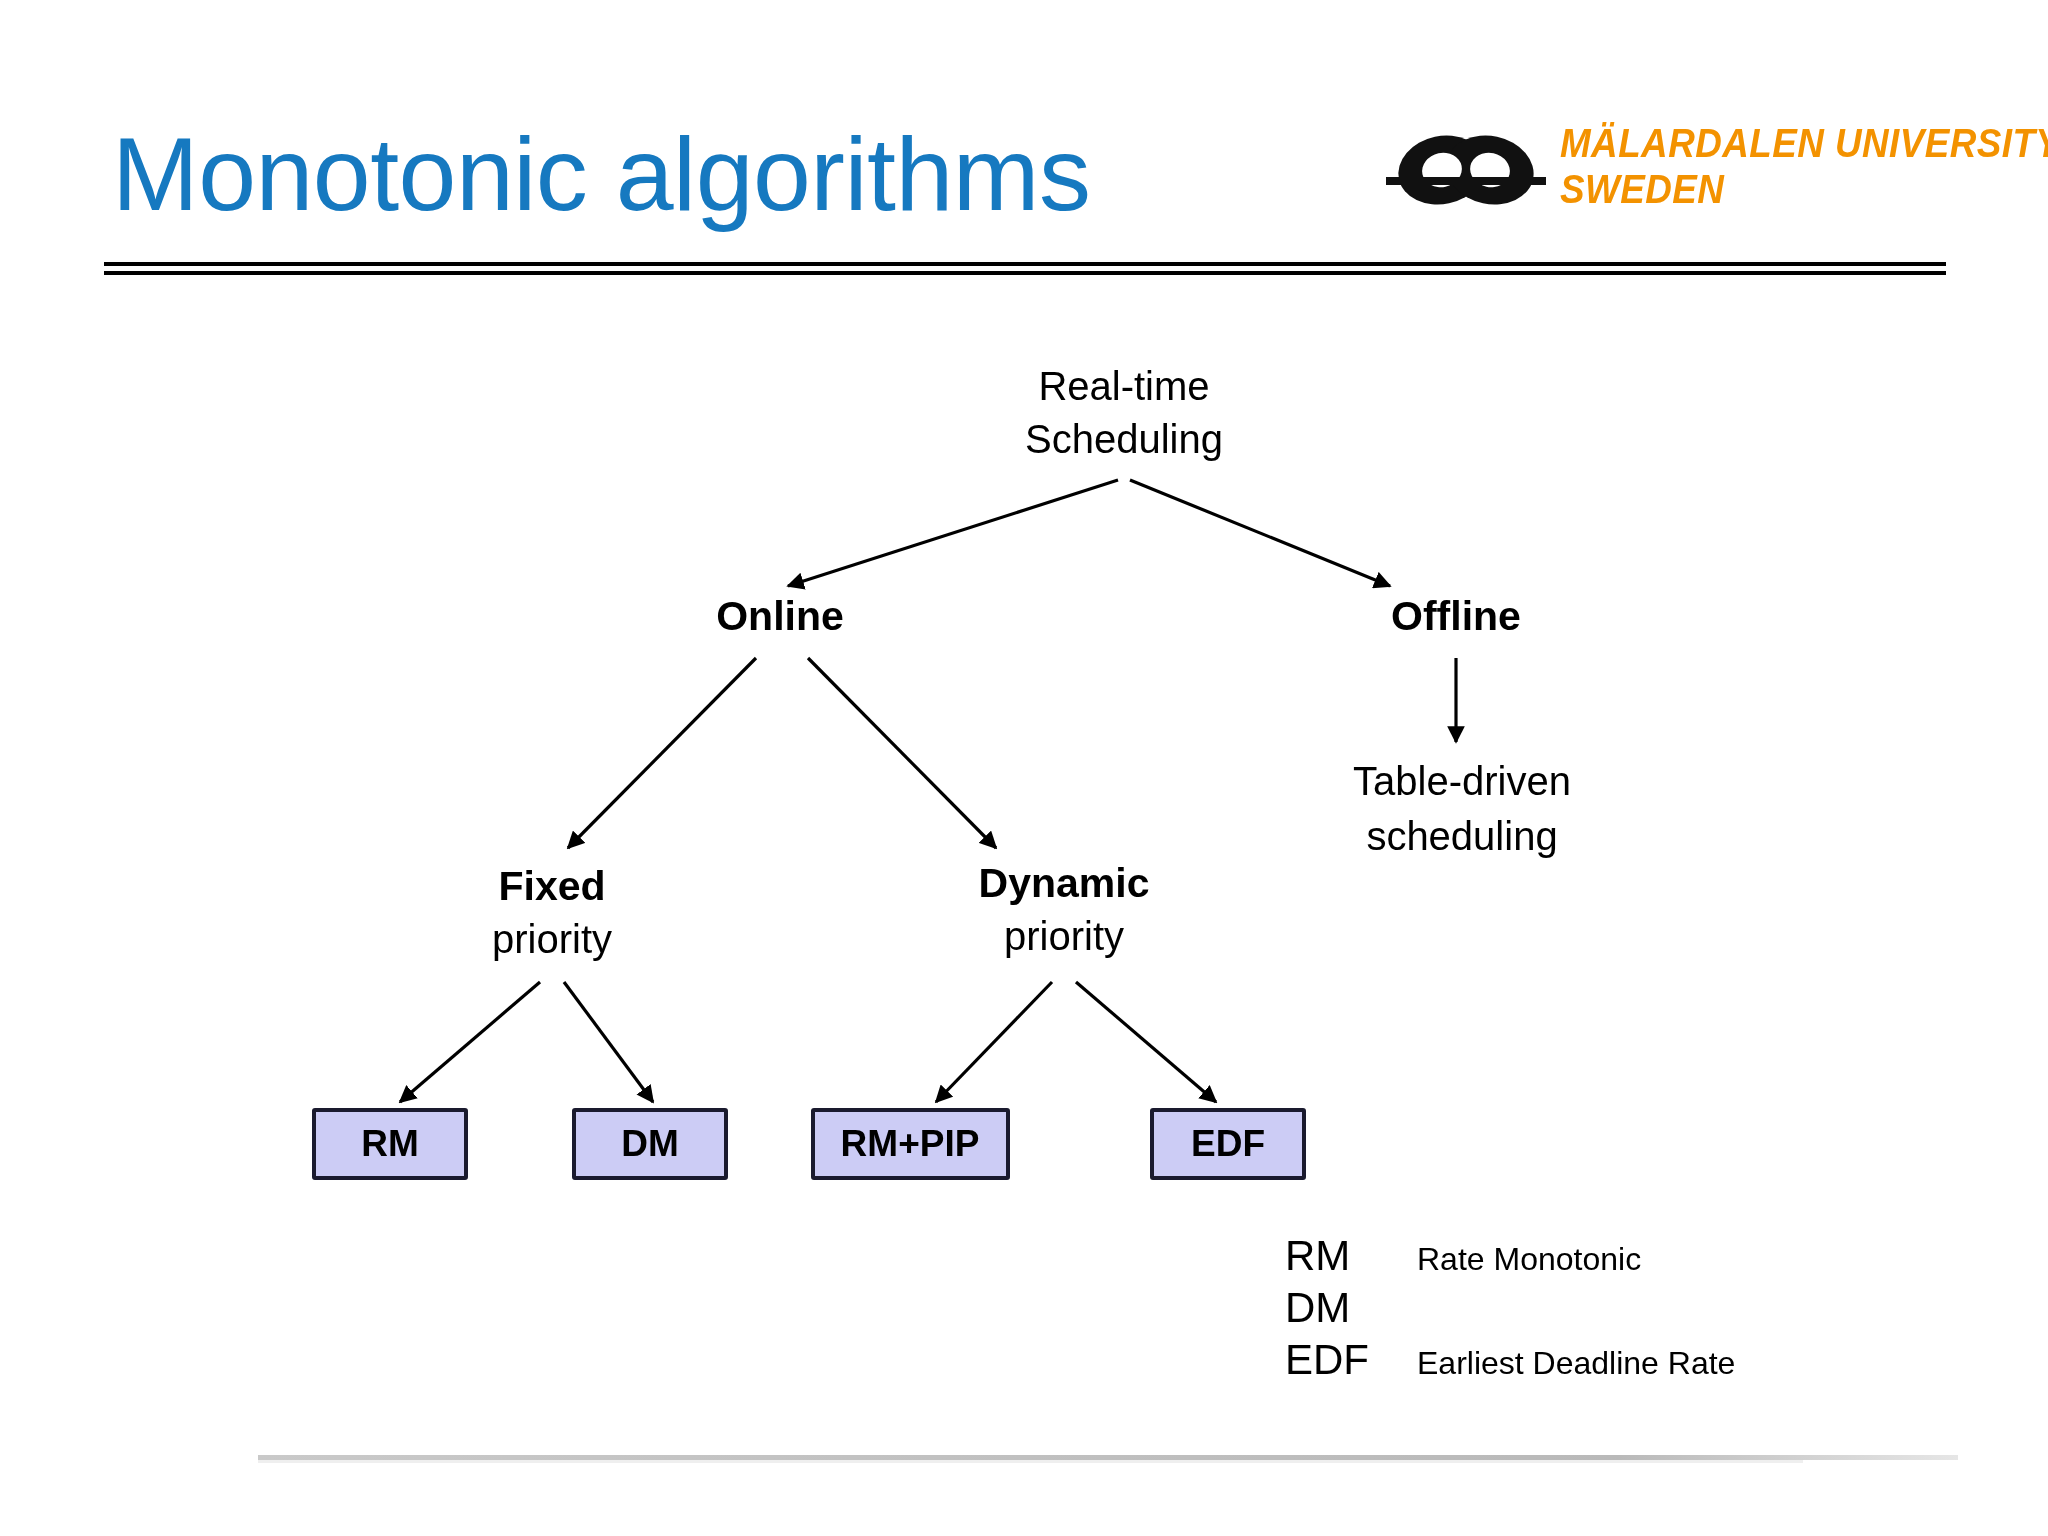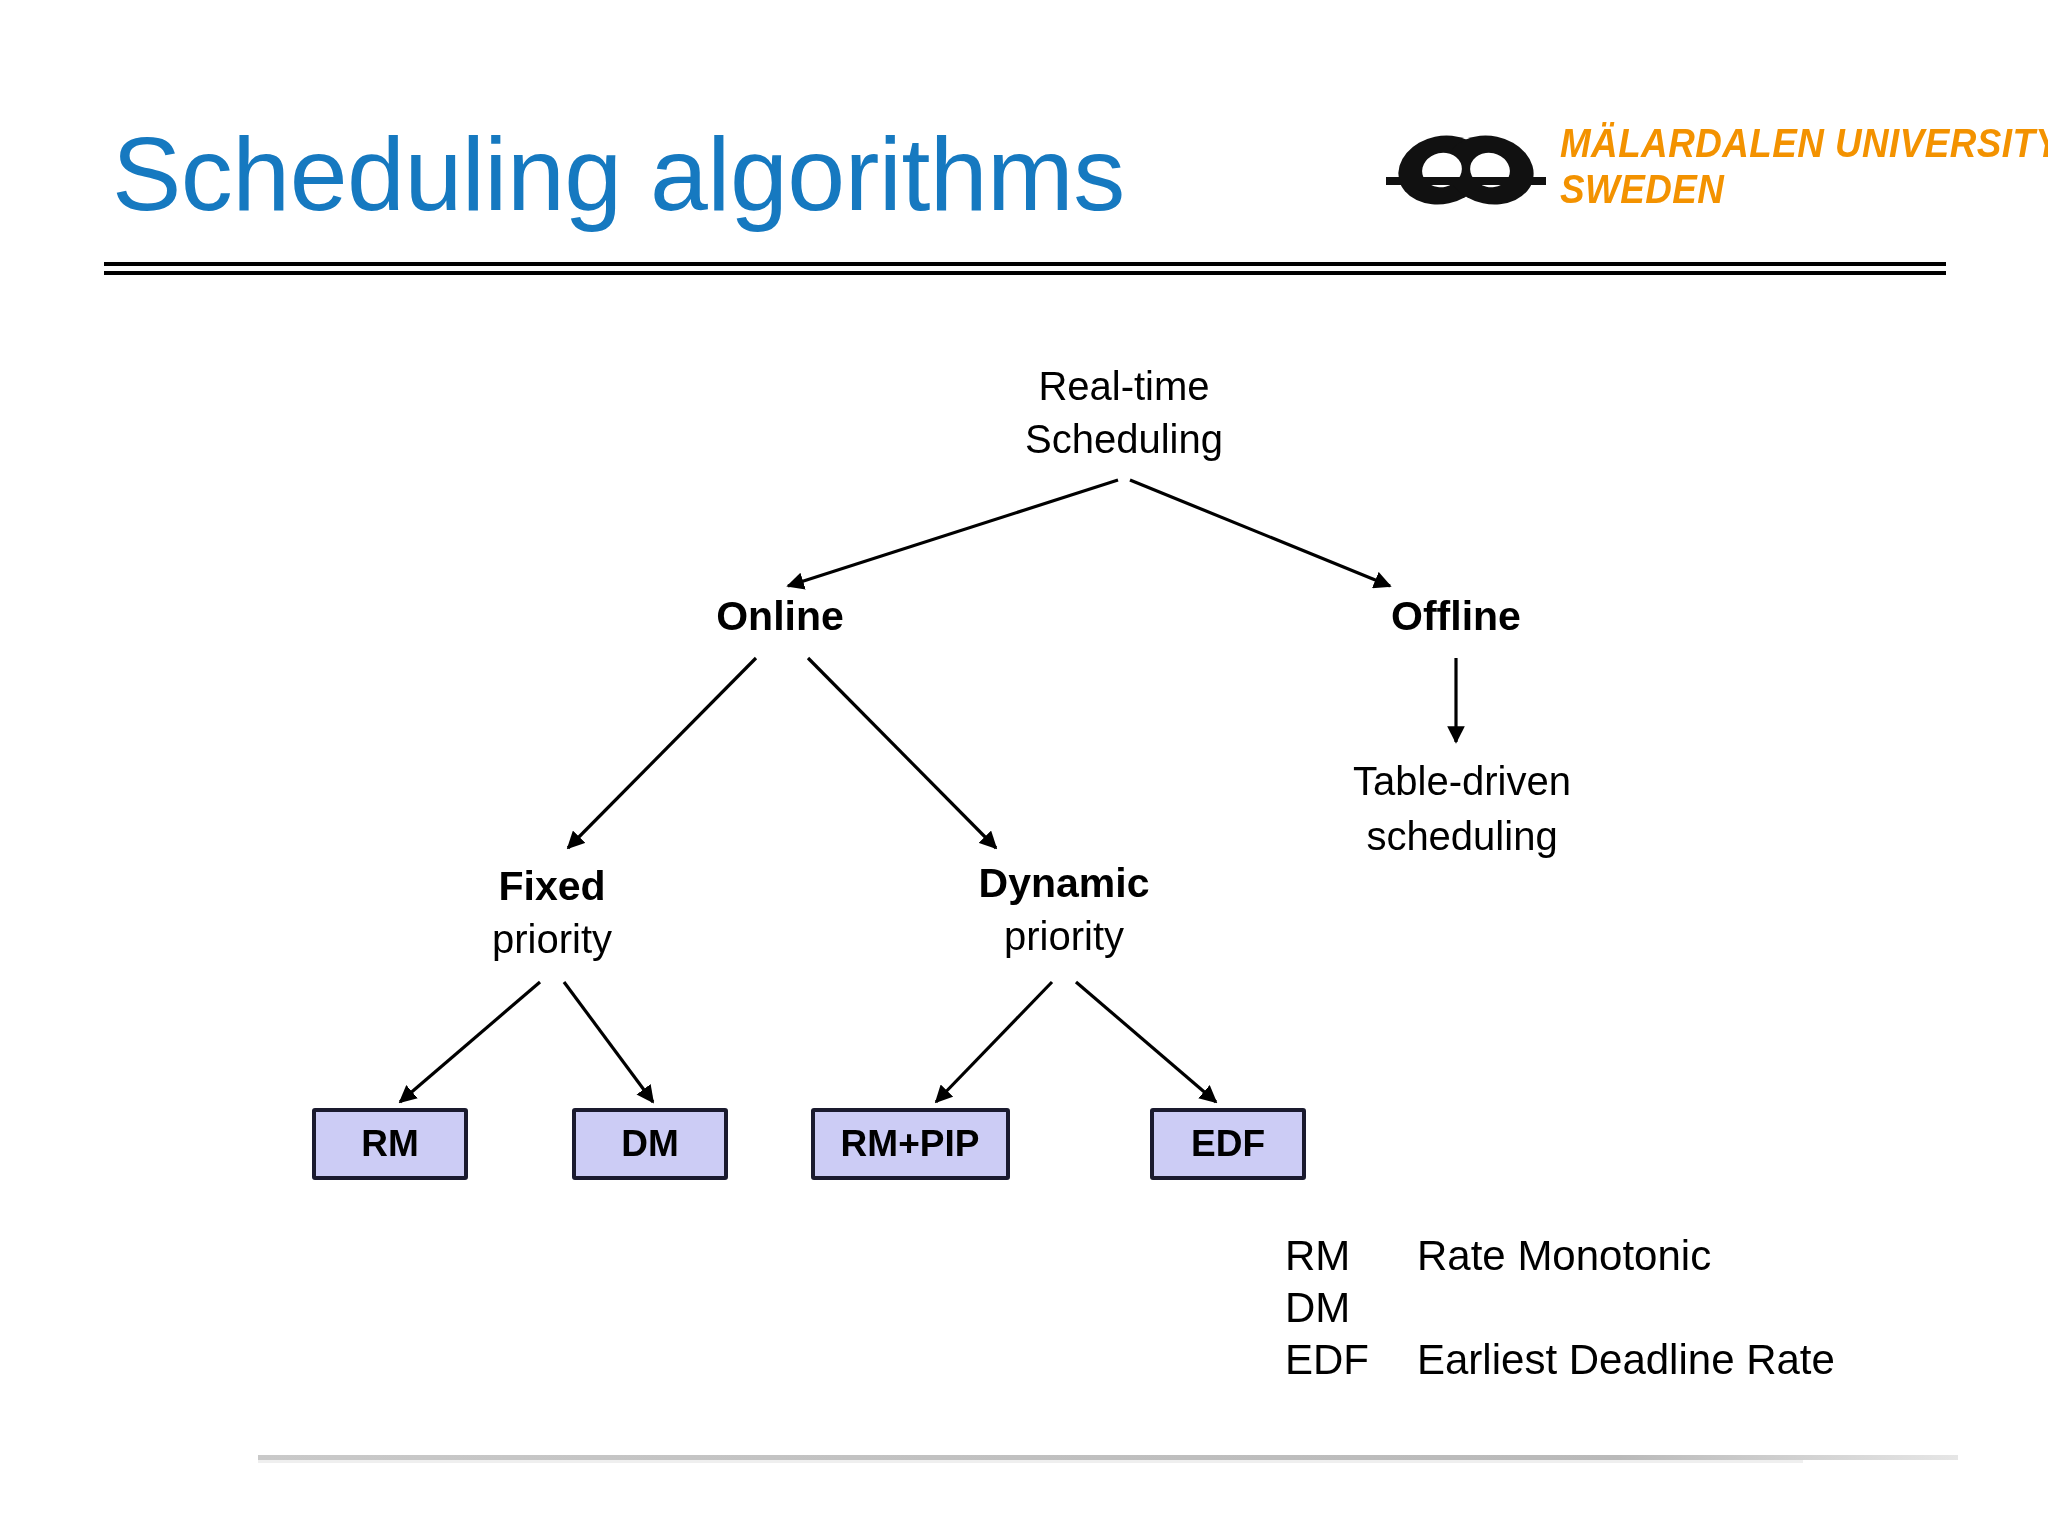--- a/index.html
+++ b/index.html
@@ -148,21 +148,21 @@
     height: 52px;
   }
   #legend .legend-abbr {
     width: 132px;
     font-size: 42px;
     font-family: "Liberation Sans", sans-serif;
     color: #000000;
     white-space: nowrap;
   }
   #legend .legend-desc {
-    font-size: 42px;
+    font-size: 32px;
     font-family: "Liberation Sans", sans-serif;
     color: #000000;
     white-space: nowrap;
   }
 
   
   #footer-rule {
     position: absolute;
     left: 258px;
     top: 1455px;
@@ -177,21 +177,21 @@
     width: 1545px;
     height: 3px;
     background: #efefef;
   }
 </style>
 </head>
 <body>
 
 <div id="slide-header">
 
-  <div id="page-title">Scheduling algorithms</div>
+  <div id="page-title">Monotonic algorithms</div>
 
   <div id="university-logo">
     <svg id="logo-mark" viewBox="0 0 160 96" xmlns="http://www.w3.org/2000/svg">
       <g fill="#111111">
         <ellipse cx="56" cy="50" rx="44" ry="34" transform="rotate(-12 56 50)"></ellipse>
         <ellipse cx="104" cy="50" rx="44" ry="34" transform="rotate(12 104 50)"></ellipse>
       </g>
       <g fill="#ffffff">
         <ellipse cx="56" cy="50" rx="20" ry="17" transform="rotate(-12 56 50)"></ellipse>
         <ellipse cx="104" cy="50" rx="20" ry="17" transform="rotate(12 104 50)"></ellipse>

